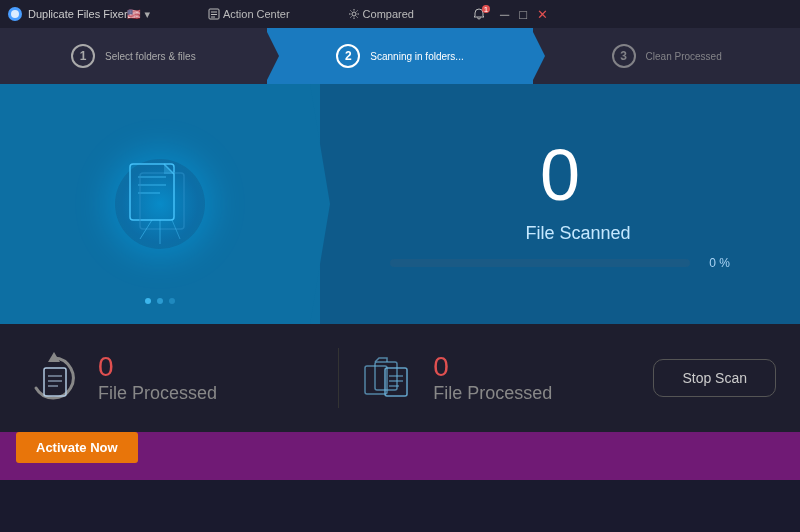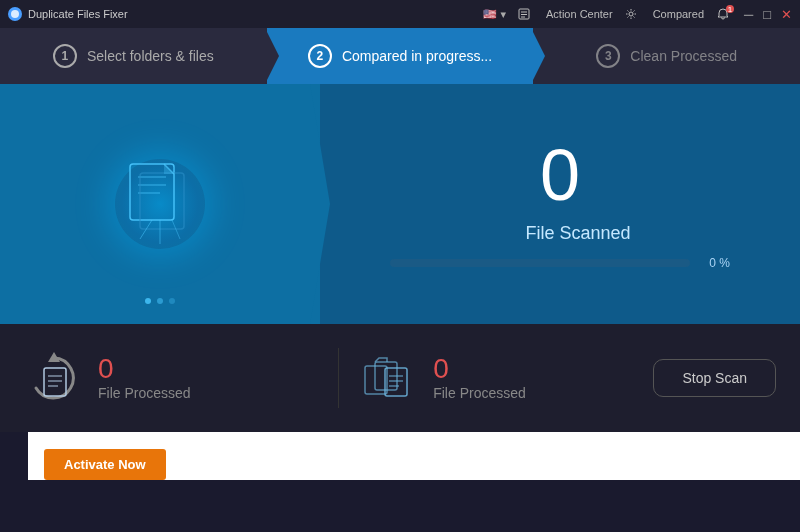--- a/index.html
+++ b/index.html
@@ -12,21 +12,20 @@
       user-select: none;
     }
 
     
     .title-bar {
       background: #1e1e2e;
       height: 28px;
       display: flex;
       align-items: center;
       padding: 0 8px;
-      justify-content: space-between;
     }
     .title-bar-left {
       display: flex;
       align-items: center;
       gap: 6px;
     }
     .app-icon-title {
       width: 14px;
       height: 14px;
       background: #4a9eff;
@@ -51,22 +50,23 @@
     }
     .flag-icon {
       font-size: 11px;
       color: #aaa;
     }
     .nav-item {
       color: #bbb;
       font-size: 11px;
       display: flex;
       align-items: center;
-      gap: 16px;
+      gap: 3px;
       cursor: pointer;
+      margin-left: 46px;
     }
     .window-controls {
       display: flex;
       gap: 10px;
     }
     .win-btn {
       color: #aaa;
       font-size: 13px;
       cursor: pointer;
       line-height: 1;
@@ -107,21 +107,21 @@
       justify-content: center;
       font-size: 12px;
       font-weight: bold;
       color: #aaa;
     }
     .step-tab.active .step-number {
       border-color: #fff;
       color: #fff;
     }
     .step-label {
-      font-size: 14px;
+      font-size: 10px;
       color: #aaa;
       font-weight: 500;
     }
     .step-tab.active .step-label {
       color: #fff;
     }
 
     
     .step-tab:not(:last-child)::after {
       content: '';
@@ -273,21 +273,21 @@
       display: flex;
       flex-direction: column;
     }
     .stat-number {
       font-size: 28px;
       font-weight: 400;
       color: #e05050;
       line-height: 1;
     }
     .stat-desc {
-      font-size: 14px;
+      font-size: 18px;
       color: #888;
       margin-top: 2px;
     }
     .stat-divider {
       width: 1px;
       height: 60px;
       background: #333;
       margin: 0 20px;
     }
     .stop-scan-btn {
@@ -298,26 +298,25 @@
       color: #ccc;
       font-size: 14px;
       cursor: pointer;
       border-radius: 10px;
       min-width: 120px;
       text-align: center;
     }
 
     
     .footer {
-      background: #ffffff;
+      background: #701a75;
       height: 48px;
       display: flex;
-      align-items: flex-end;
+      align-items: flex-start;
       padding: 0 16px;
-      margin-left: 28px;
     }
     .activate-btn {
       background: #e8750a;
       color: #fff;
       border: none;
       padding: 8px 20px;
       font-size: 13px;
       font-weight: 600;
       cursor: pointer;
       border-radius: 3px;
@@ -387,21 +386,21 @@
   <div class="step-tab inactive">
     <div class="step-number">
       <span>1</span>
     </div>
     <span class="step-label">Select folders &amp; files</span>
   </div>
   <div class="step-tab active">
     <div class="step-number">
       <span>2</span>
     </div>
-    <span class="step-label">Compared in progress...</span>
+    <span class="step-label">Scanning in folders...</span>
   </div>
   <div class="step-tab upcoming">
     <div class="step-number">
       <span>3</span>
     </div>
     <span class="step-label">Clean Processed</span>
   </div>
 </div>
 
 <div class="main-area">

